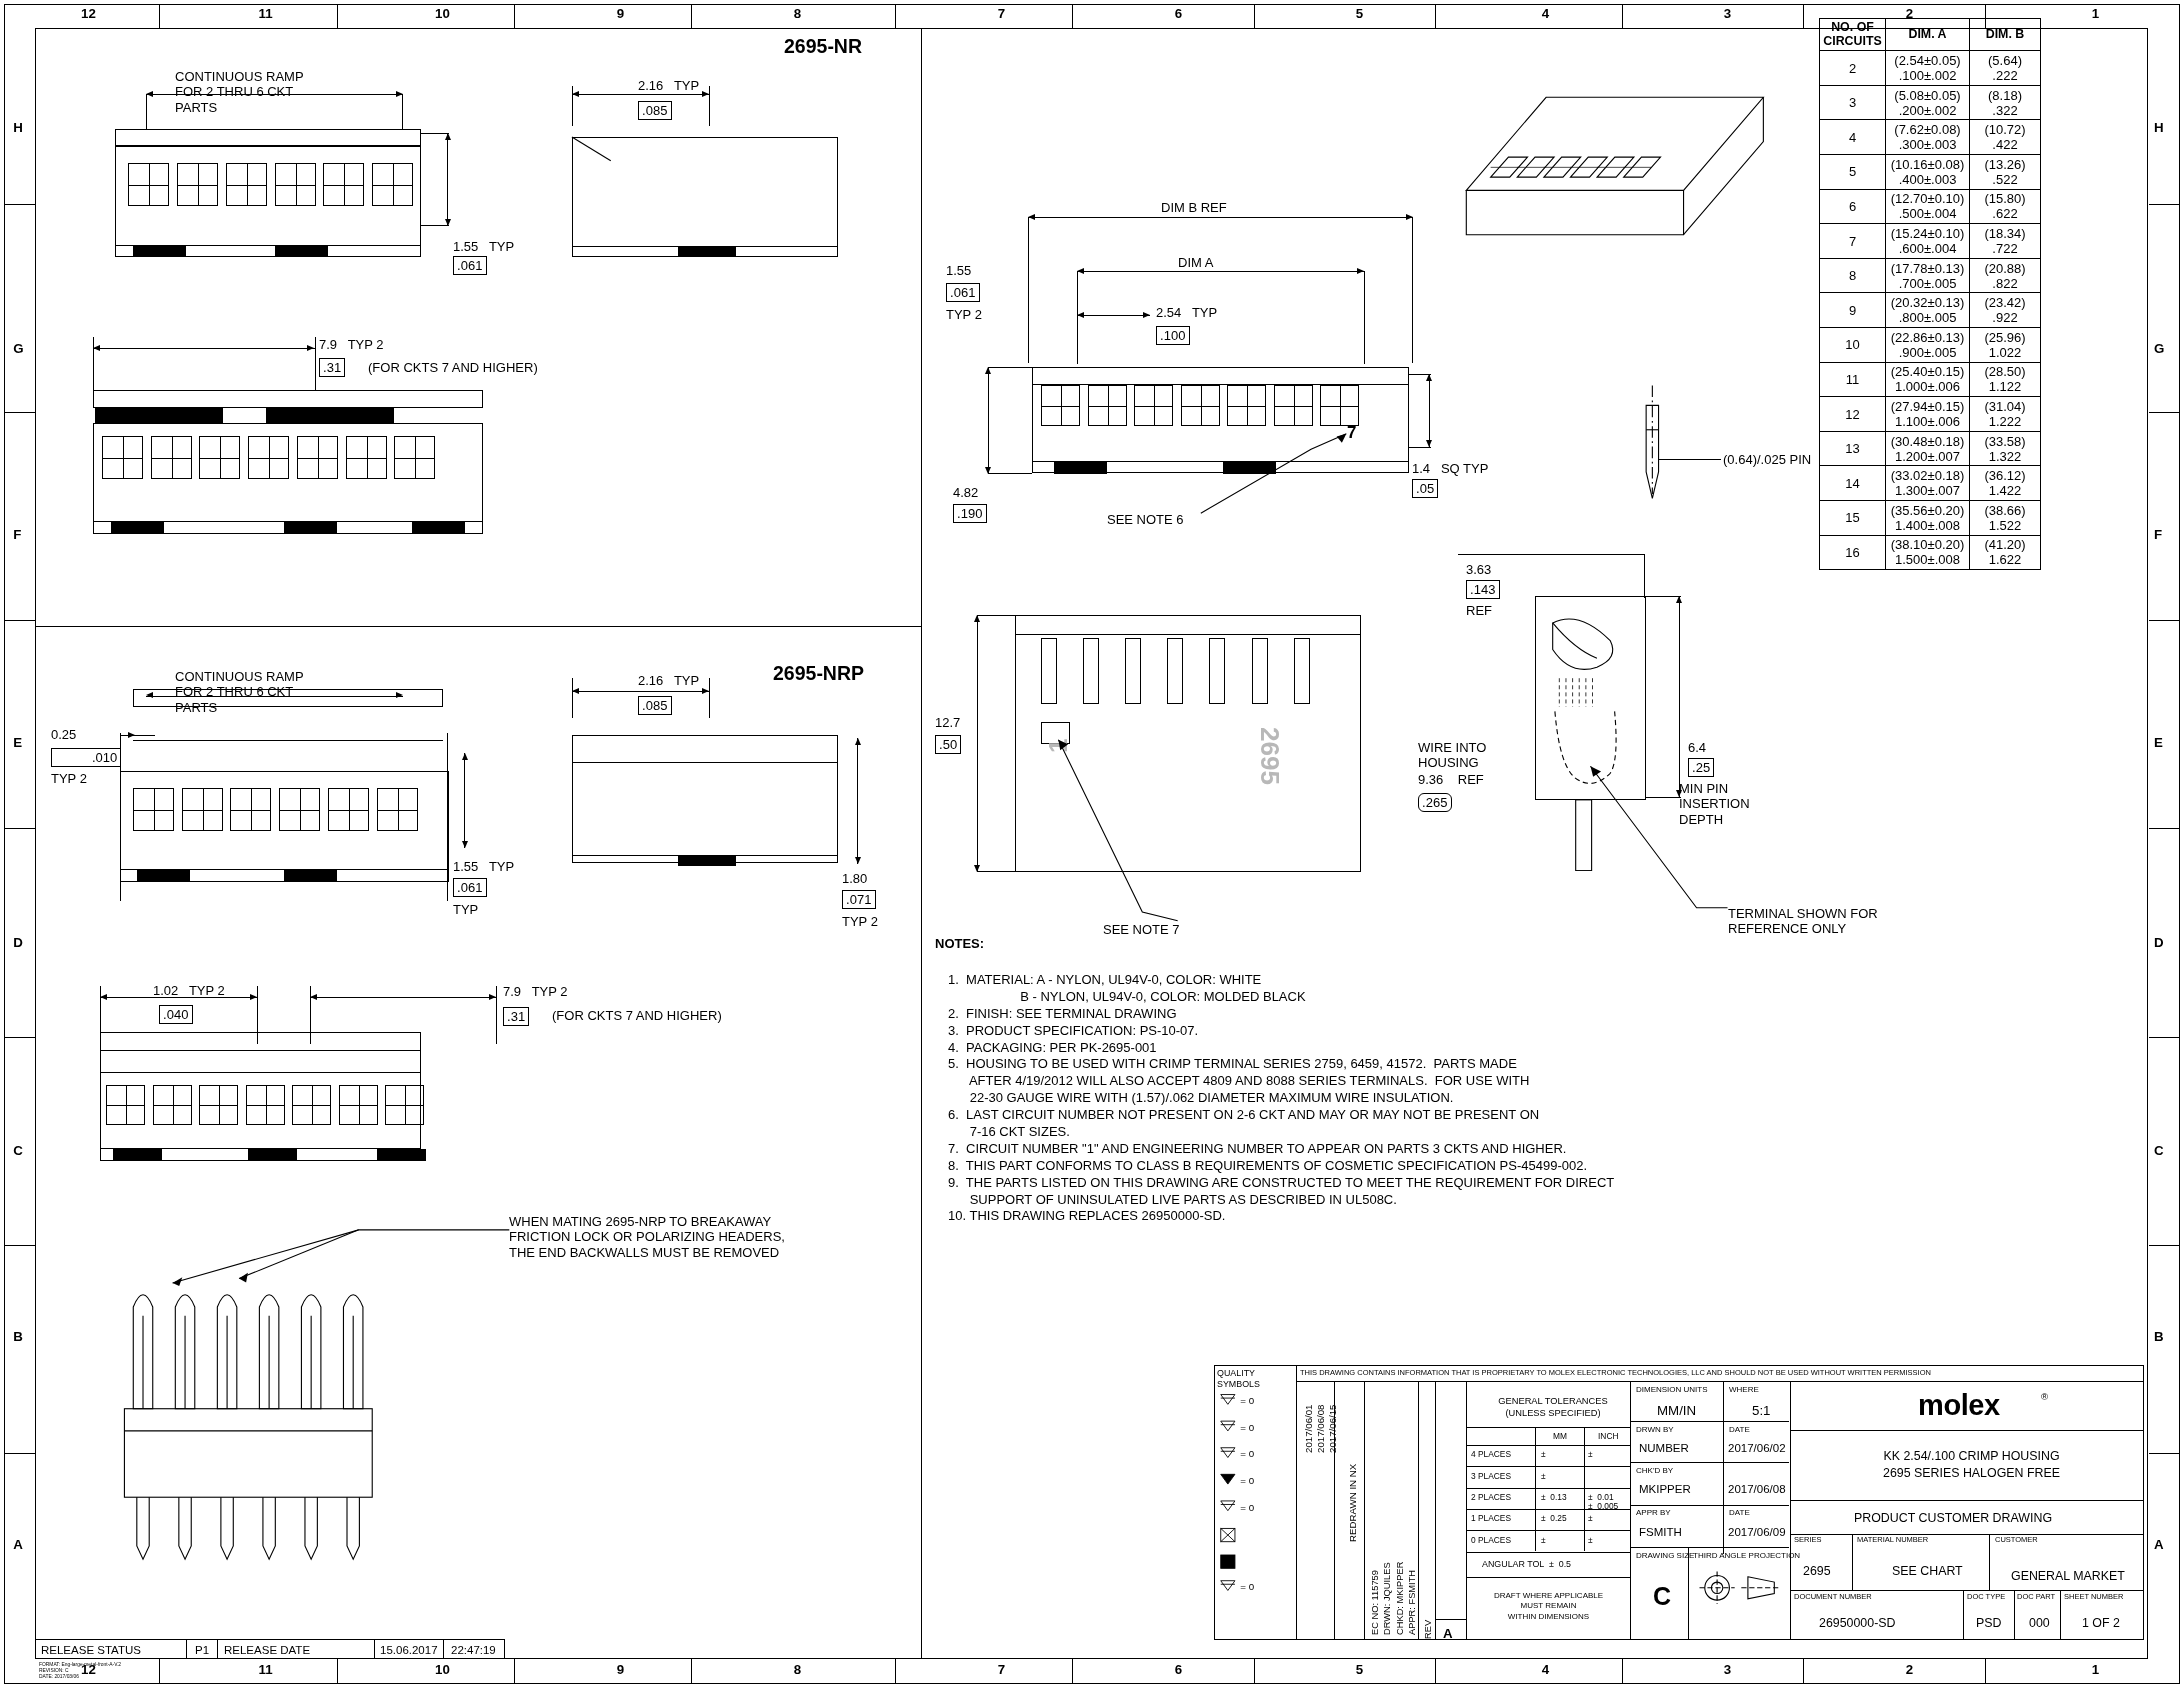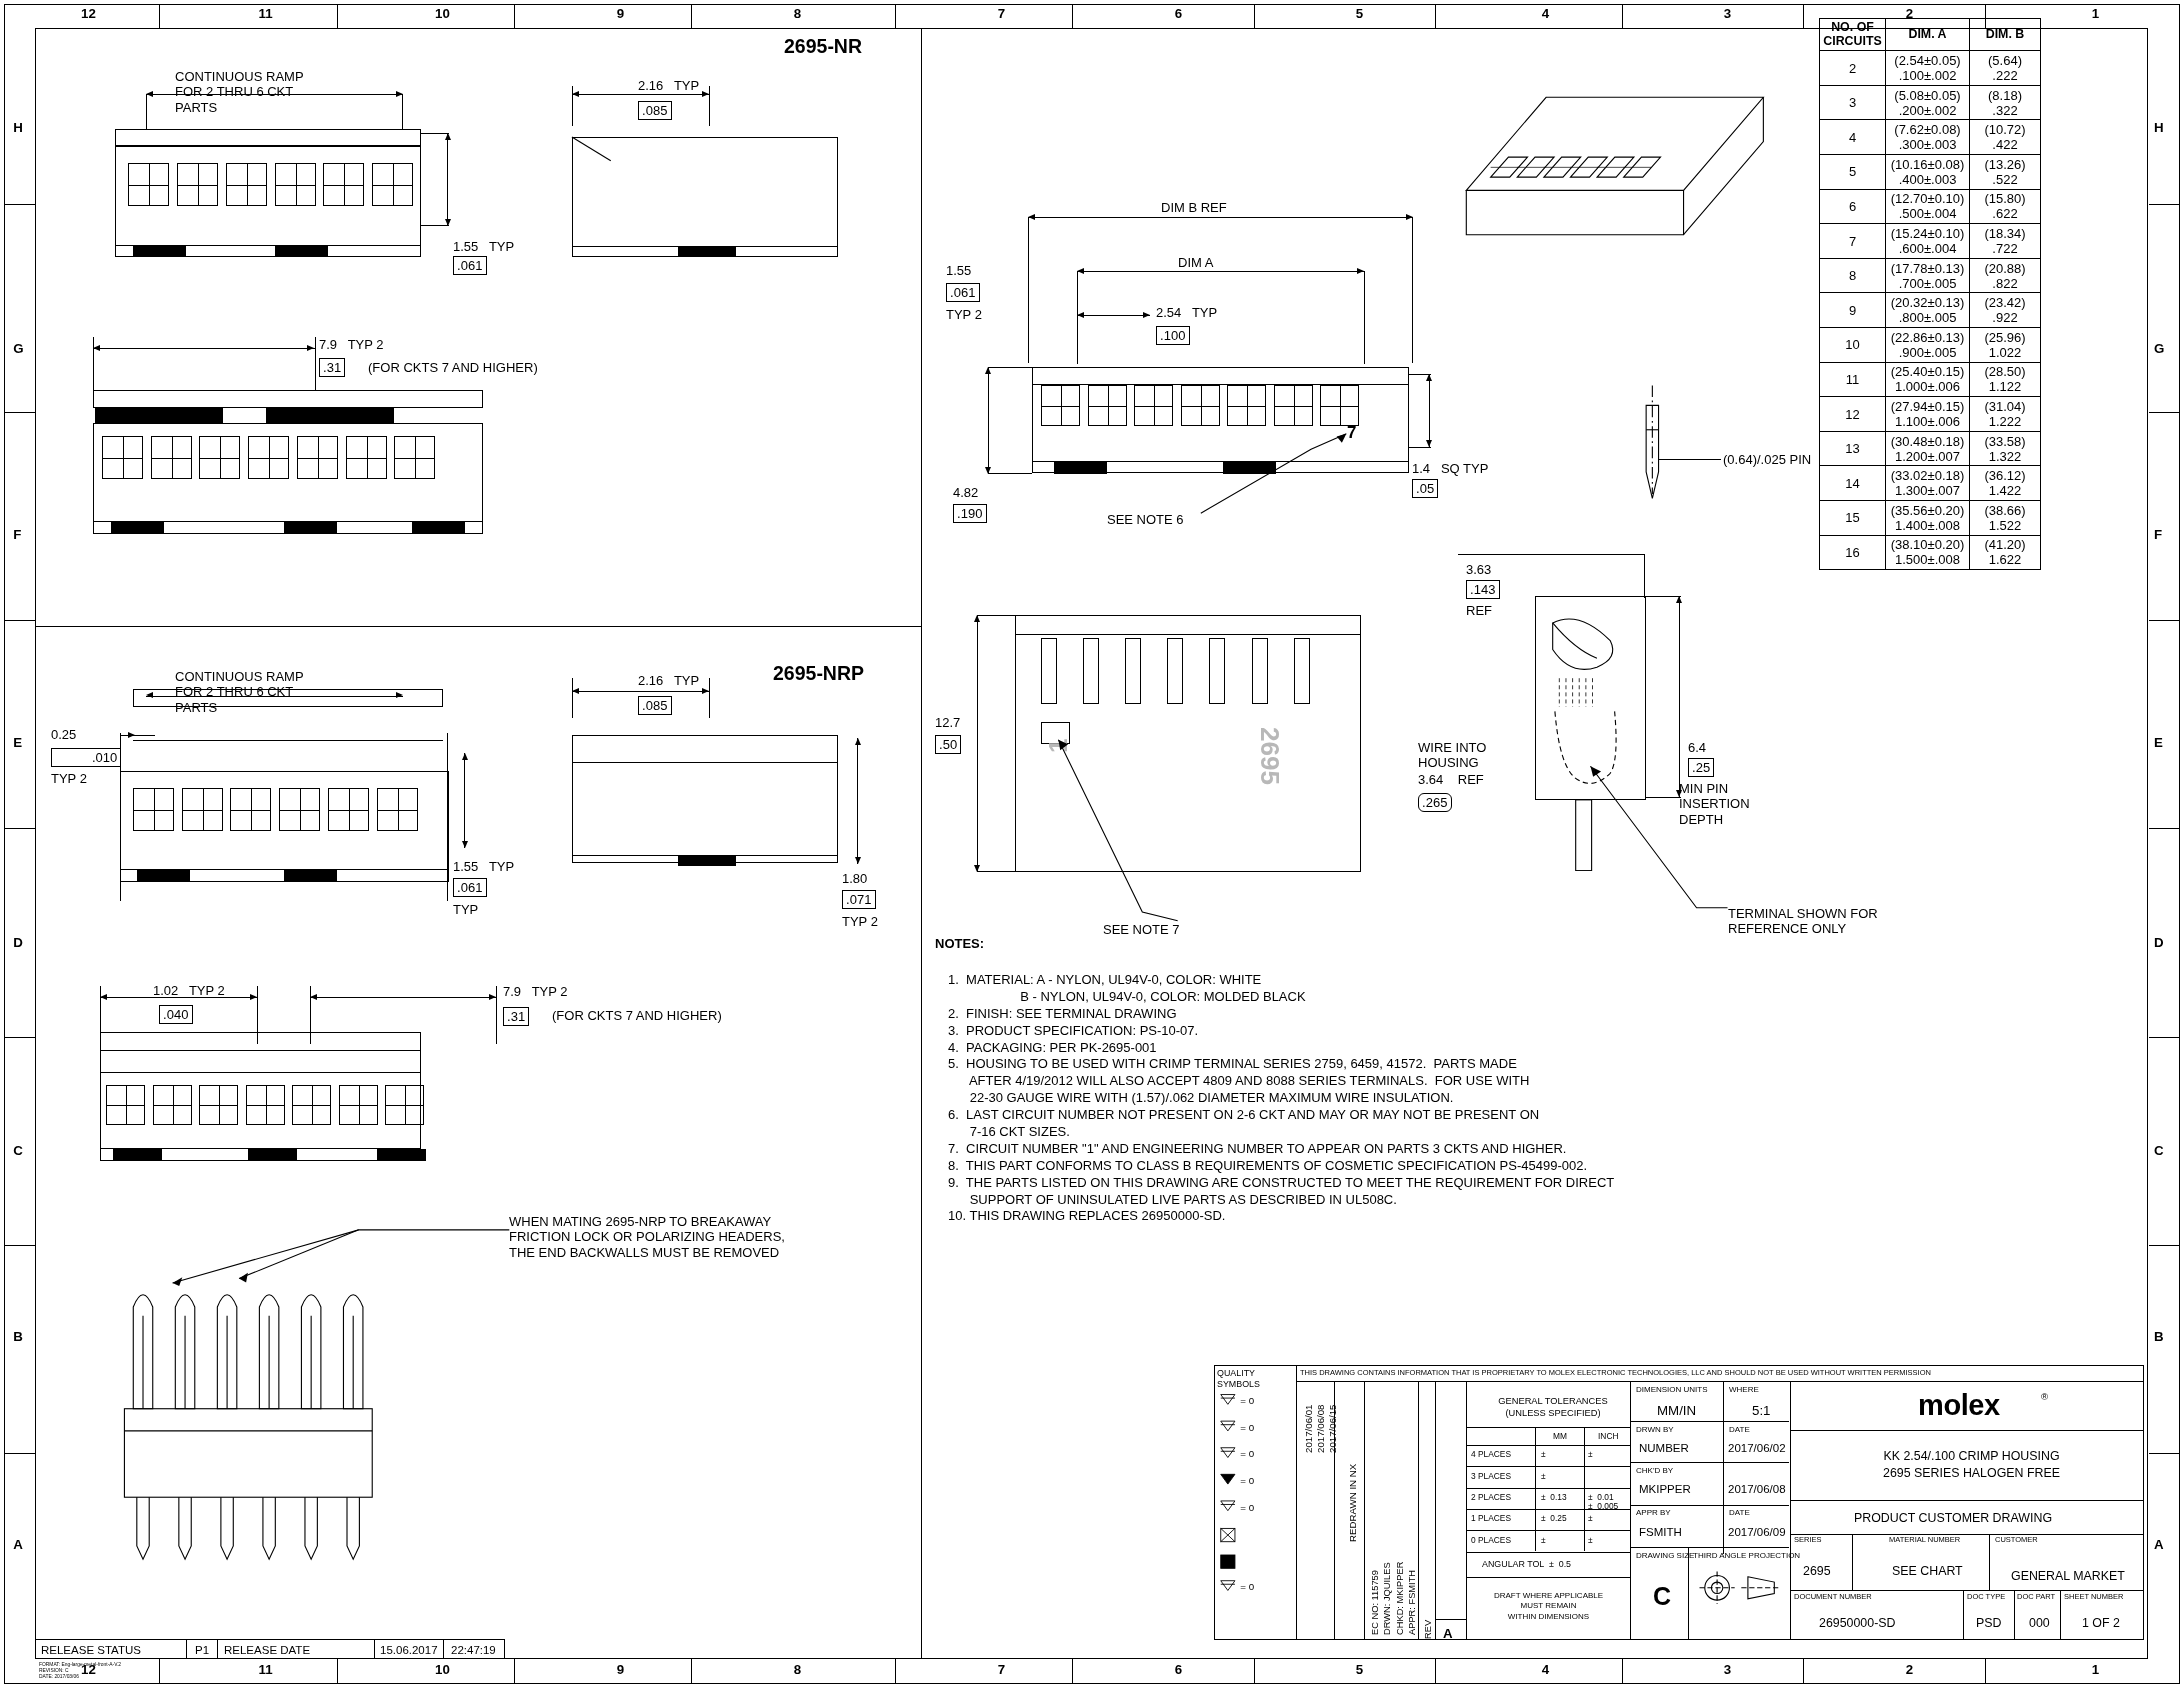--- a/index.html
+++ b/index.html
@@ -495,21 +495,21 @@
         <line x1="115" y1="185" x2="115" y2="250"></line>
         <line x1="130" y1="185" x2="130" y2="250"></line>
       </g>
       <path d="M45,260 q10,120 45,150 q40,30 80,-10 q20,-30 10,-140" stroke-dasharray="12 8"></path>
       <rect x="92" y="460" width="36" height="160"></rect>
     </g>
   </svg>
 
   <div class="t" style="left: 1418px; top: 740px; white-space: pre;">WIRE INTO
 HOUSING</div>
-  <div class="t" style="left:1418px;top:772px;">3.64    REF</div>
+  <div class="t" style="left:1418px;top:772px;">9.36    REF</div>
   <div class="dimbox" style="left:1418px;top:793px;border-radius:6px;">.265</div>
 
   <div class="ln" style="left:1679px;top:596px;width:0.9px;height:202px;"></div>
   <div class="ar-u" style="left:1676px;top:596px;"></div>
   <div class="ar-d" style="left:1676px;top:790px;"></div>
   <div class="ln" style="left:1646px;top:596px;width:35px;height:0.9px;"></div>
   <div class="ln" style="left:1646px;top:797px;width:35px;height:0.9px;"></div>
   <div class="t" style="left:1688px;top:740px;">6.4</div>
   <div class="dimbox" style="left:1688px;top:758px;">.25</div>
   <div class="t" style="left: 1679px; top: 781px; white-space: pre;">MIN PIN
@@ -892,21 +892,21 @@
 
   <div class="t" style="left: 1834px; top: 1448px; font-size: 12.4px; line-height: 1.35; text-align: center; width: 275px; white-space: pre;">KK 2.54/.100 CRIMP HOUSING
 2695 SERIES HALOGEN FREE</div>
   <div class="ln" style="left:1790px;top:1500px;width:354px;height:0.9px;"></div>
   <div class="t" style="left:1854px;top:1511px;font-size:12.4px;">PRODUCT CUSTOMER DRAWING</div>
   <div class="ln" style="left:1790px;top:1534px;width:354px;height:0.9px;"></div>
 
   <div class="t" style="left:1794px;top:1536px;font-size:7.5px;">SERIES</div>
   <div class="t" style="left:1803px;top:1564px;font-size:12.4px;">2695</div>
   <div class="ln" style="left:1852px;top:1534px;width:0.9px;height:57px;"></div>
-  <div class="t" style="left:1857px;top:1536px;font-size:7.5px;margin-left:32px;">MATERIAL NUMBER</div>
+  <div class="t" style="left:1857px;top:1536px;font-size:7.5px;">MATERIAL NUMBER</div>
   <div class="t" style="left:1892px;top:1564px;font-size:12.4px;">SEE CHART</div>
   <div class="ln" style="left:1989px;top:1534px;width:0.9px;height:57px;"></div>
   <div class="t" style="left:1995px;top:1536px;font-size:7.5px;">CUSTOMER</div>
   <div class="t" style="left:2011px;top:1569px;font-size:12.4px;">GENERAL MARKET</div>
   <div class="ln" style="left:1790px;top:1590px;width:354px;height:0.9px;"></div>
 
   <div class="t" style="left:1794px;top:1593px;font-size:7.5px;">DOCUMENT NUMBER</div>
   <div class="t" style="left:1819px;top:1616px;font-size:12.4px;">26950000-SD</div>
   <div class="ln" style="left:1963px;top:1590px;width:0.9px;height:49px;"></div>
   <div class="t" style="left:1967px;top:1593px;font-size:7.5px;">DOC TYPE</div>

